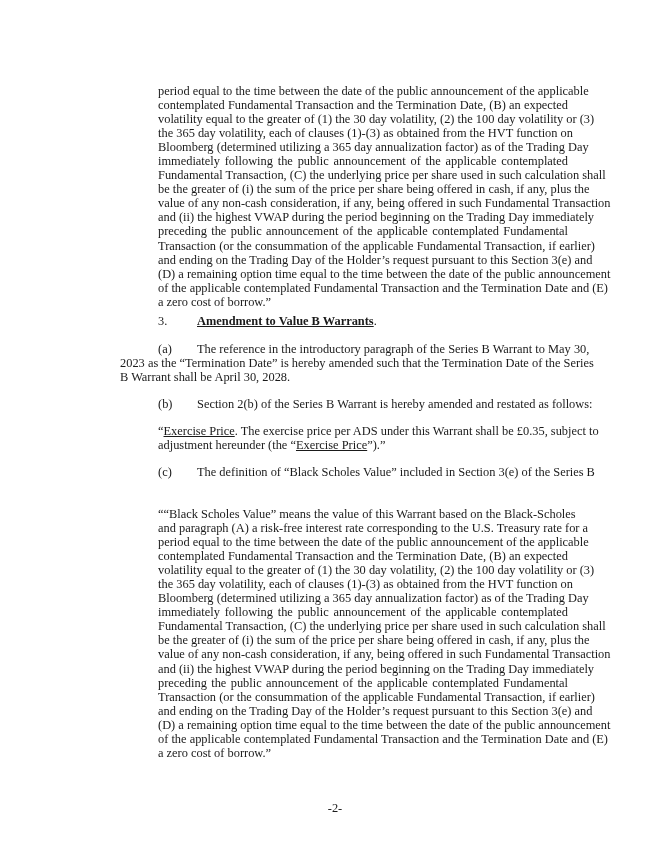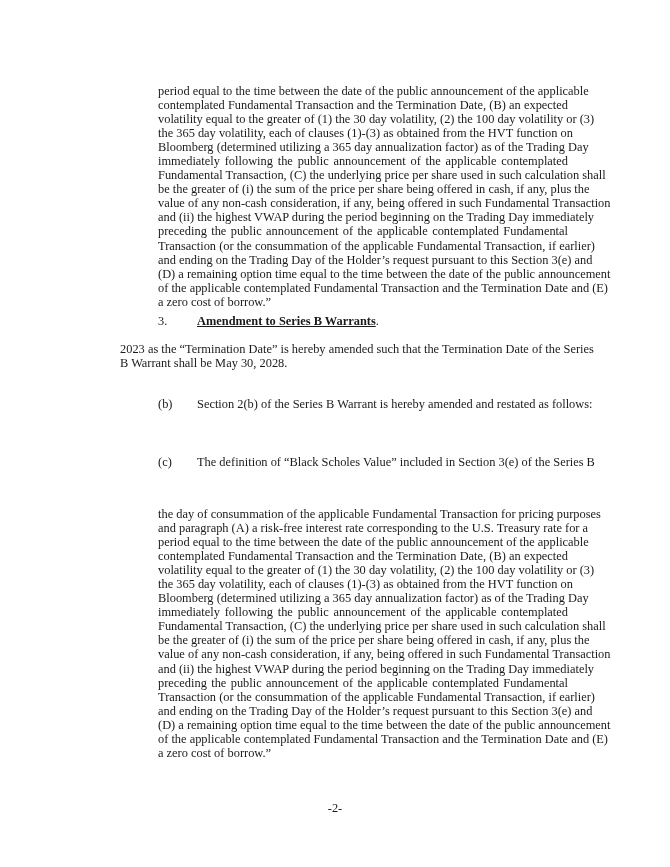--- a/index.html
+++ b/index.html
@@ -34,39 +34,44 @@
     <span class="line">and (ii) the highest VWAP during the period beginning on the Trading Day immediately</span>
     <span class="line">preceding the public announcement of the applicable contemplated Fundamental</span>
     <span class="line">Transaction (or the consummation of the applicable Fundamental Transaction, if earlier)</span>
     <span class="line">and ending on the Trading Day of the Holder’s request pursuant to this Section 3(e) and</span>
     <span class="line">(D) a remaining option time equal to the time between the date of the public announcement</span>
     <span class="line">of the applicable contemplated Fundamental Transaction and the Termination Date and (E)</span>
     <span class="line last">a zero cost of borrow.”</span>
   </div>
 
   <div class="para" style="top:314px; left:158px; width:410px;">
-    <span class="tab-label">3.</span><span class="heading">Amendment to Series B Warrants</span><span>.</span>
+    <span class="tab-label">3.</span><span class="heading">Amendment to Value B Warrants</span><span>.</span>
   </div>
 
   <div class="para" style="top:342px;">
+    <span class="line" style="padding-left:38px;"><span class="tab-label">(a)</span><span>The reference in the introductory paragraph of the Series B Warrant to May 30,</span></span>
     <span class="line">2023 as the “Termination Date” is hereby amended such that the Termination Date of the Series</span>
-    <span class="line last">B Warrant shall be May 30, 2028.</span>
+    <span class="line last">B Warrant shall be April 30, 2028.</span>
   </div>
 
   <div class="para" style="top:397px;">
     <span class="line last" style="padding-left:38px;font-family:Liberation Serif, serif;"><span class="tab-label">(b)</span><span>Section 2(b) of the Series B Warrant is hereby amended and restated as follows:</span></span>
   </div>
 
+  <div class="block" style="top:424px;">
+    <span class="line"><span>“</span><span class="u">Exercise Price</span><span>.  The exercise price per ADS under this Warrant shall be £0.35, subject to</span></span>
+    <span class="line last"><span>adjustment hereunder (the “</span><span class="u">Exercise Price</span><span>”).”</span></span>
+  </div>
 
-  <div class="para" style="top:455px;">
+  <div class="para" style="top:465px;">
     <span class="line" style="padding-left:38px;"><span class="tab-label">(c)</span><span>The definition of “Black Scholes Value” included in Section 3(e) of the Series B</span></span>
   </div>
 
   <div class="block" style="top:507px;">
-    <span class="line">the day of consummation of the applicable Fundamental Transaction for pricing purposes</span>
+    <span class="line">““Black Scholes Value” means the value of this Warrant based on the Black-Scholes</span>
     <span class="line">and paragraph (A) a risk-free interest rate corresponding to the U.S. Treasury rate for a</span>
     <span class="line">period equal to the time between the date of the public announcement of the applicable</span>
     <span class="line">contemplated Fundamental Transaction and the Termination Date, (B) an expected</span>
     <span class="line">volatility equal to the greater of (1) the 30 day volatility, (2) the 100 day volatility or (3)</span>
     <span class="line">the 365 day volatility, each of clauses (1)-(3) as obtained from the HVT function on</span>
     <span class="line">Bloomberg (determined utilizing a 365 day annualization factor) as of the Trading Day</span>
     <span class="line">immediately following the public announcement of the applicable contemplated</span>
     <span class="line">Fundamental Transaction, (C) the underlying price per share used in such calculation shall</span>
     <span class="line">be the greater of (i) the sum of the price per share being offered in cash, if any, plus the</span>
     <span class="line">value of any non-cash consideration, if any, being offered in such Fundamental Transaction</span>

